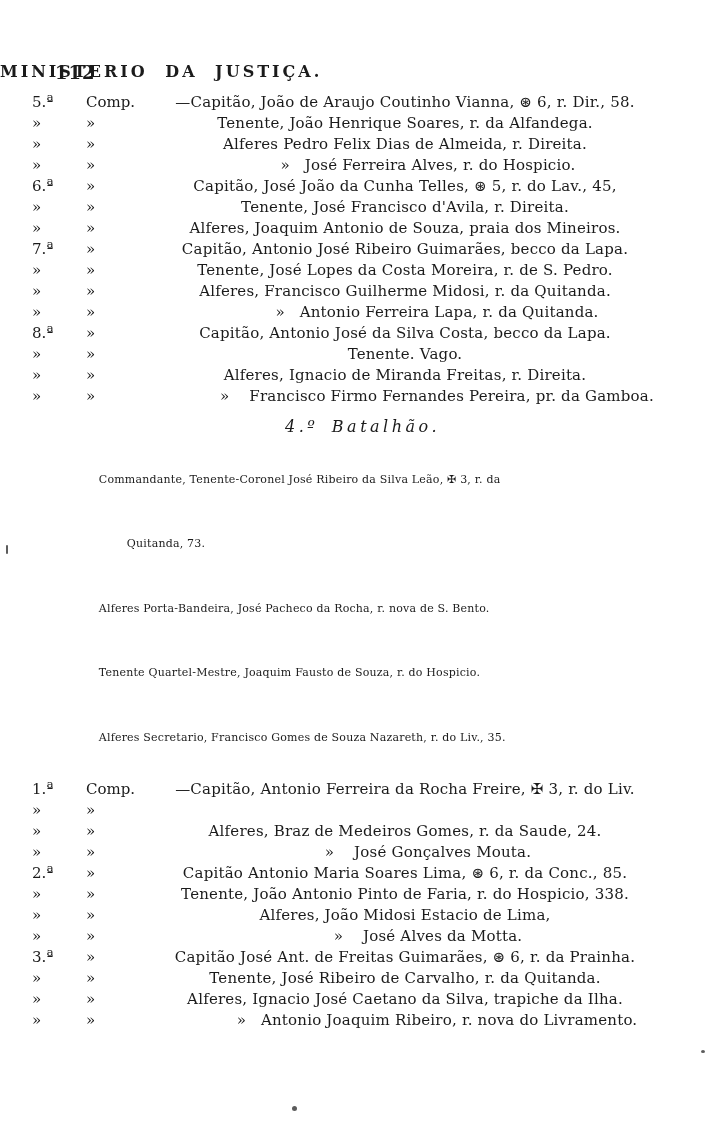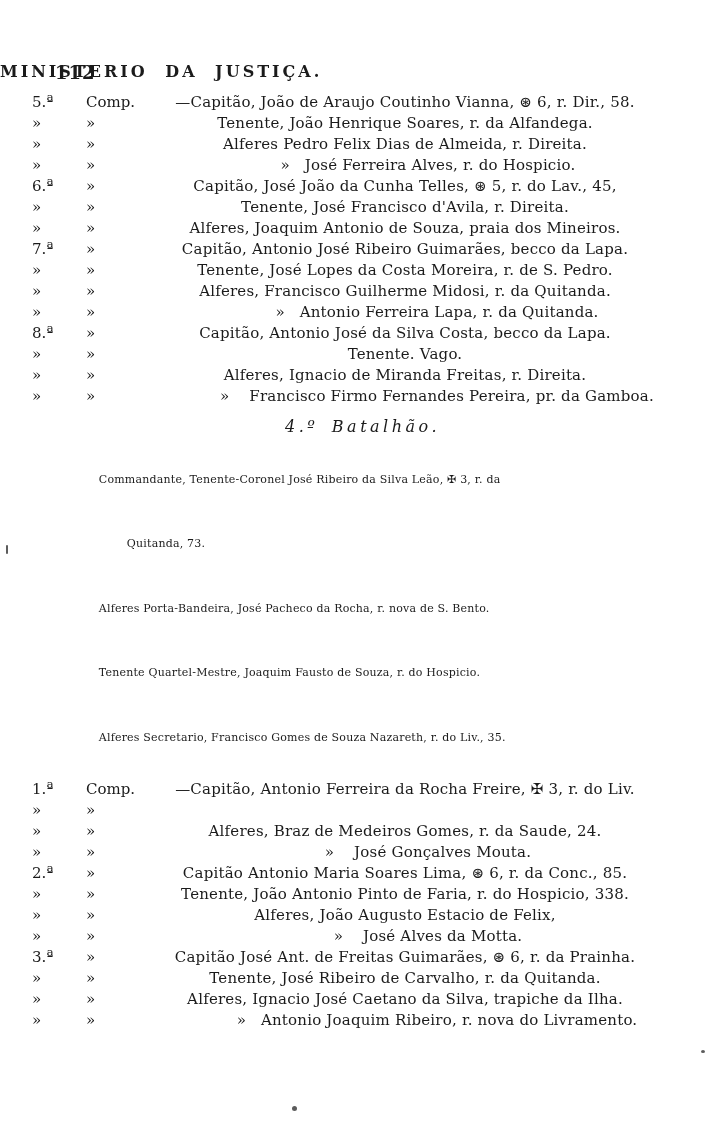--- a/index.html
+++ b/index.html
@@ -180,21 +180,21 @@
     <span class="c3">Capitão Antonio Maria Soares Lima, ⊛ 6, r. da Conc., 85.</span>
   </div>
       <div class="row">
     <span class="c1">»</span>
     <span class="c2">»</span>
     <span class="c3">Tenente, João Antonio Pinto de Faria, r. do Hospicio, 338.</span>
   </div>
       <div class="row">
     <span class="c1">»</span>
     <span class="c2">»</span>
-    <span class="c3">Alferes, João Augusto Estacio de Felix,</span>
+    <span class="c3">Alferes, João Midosi Estacio de Lima,</span>
   </div>
       <div class="row">
     <span class="c1">»</span>
     <span class="c2">»</span>
     <span class="c3 ind1">»    José Alves da Motta.</span>
   </div>
       <div class="row">
     <span class="c1">3.ª</span>
     <span class="c2">»</span>
     <span class="c3">Capitão José Ant. de Freitas Guimarães, ⊛ 6, r. da Prainha.</span>

